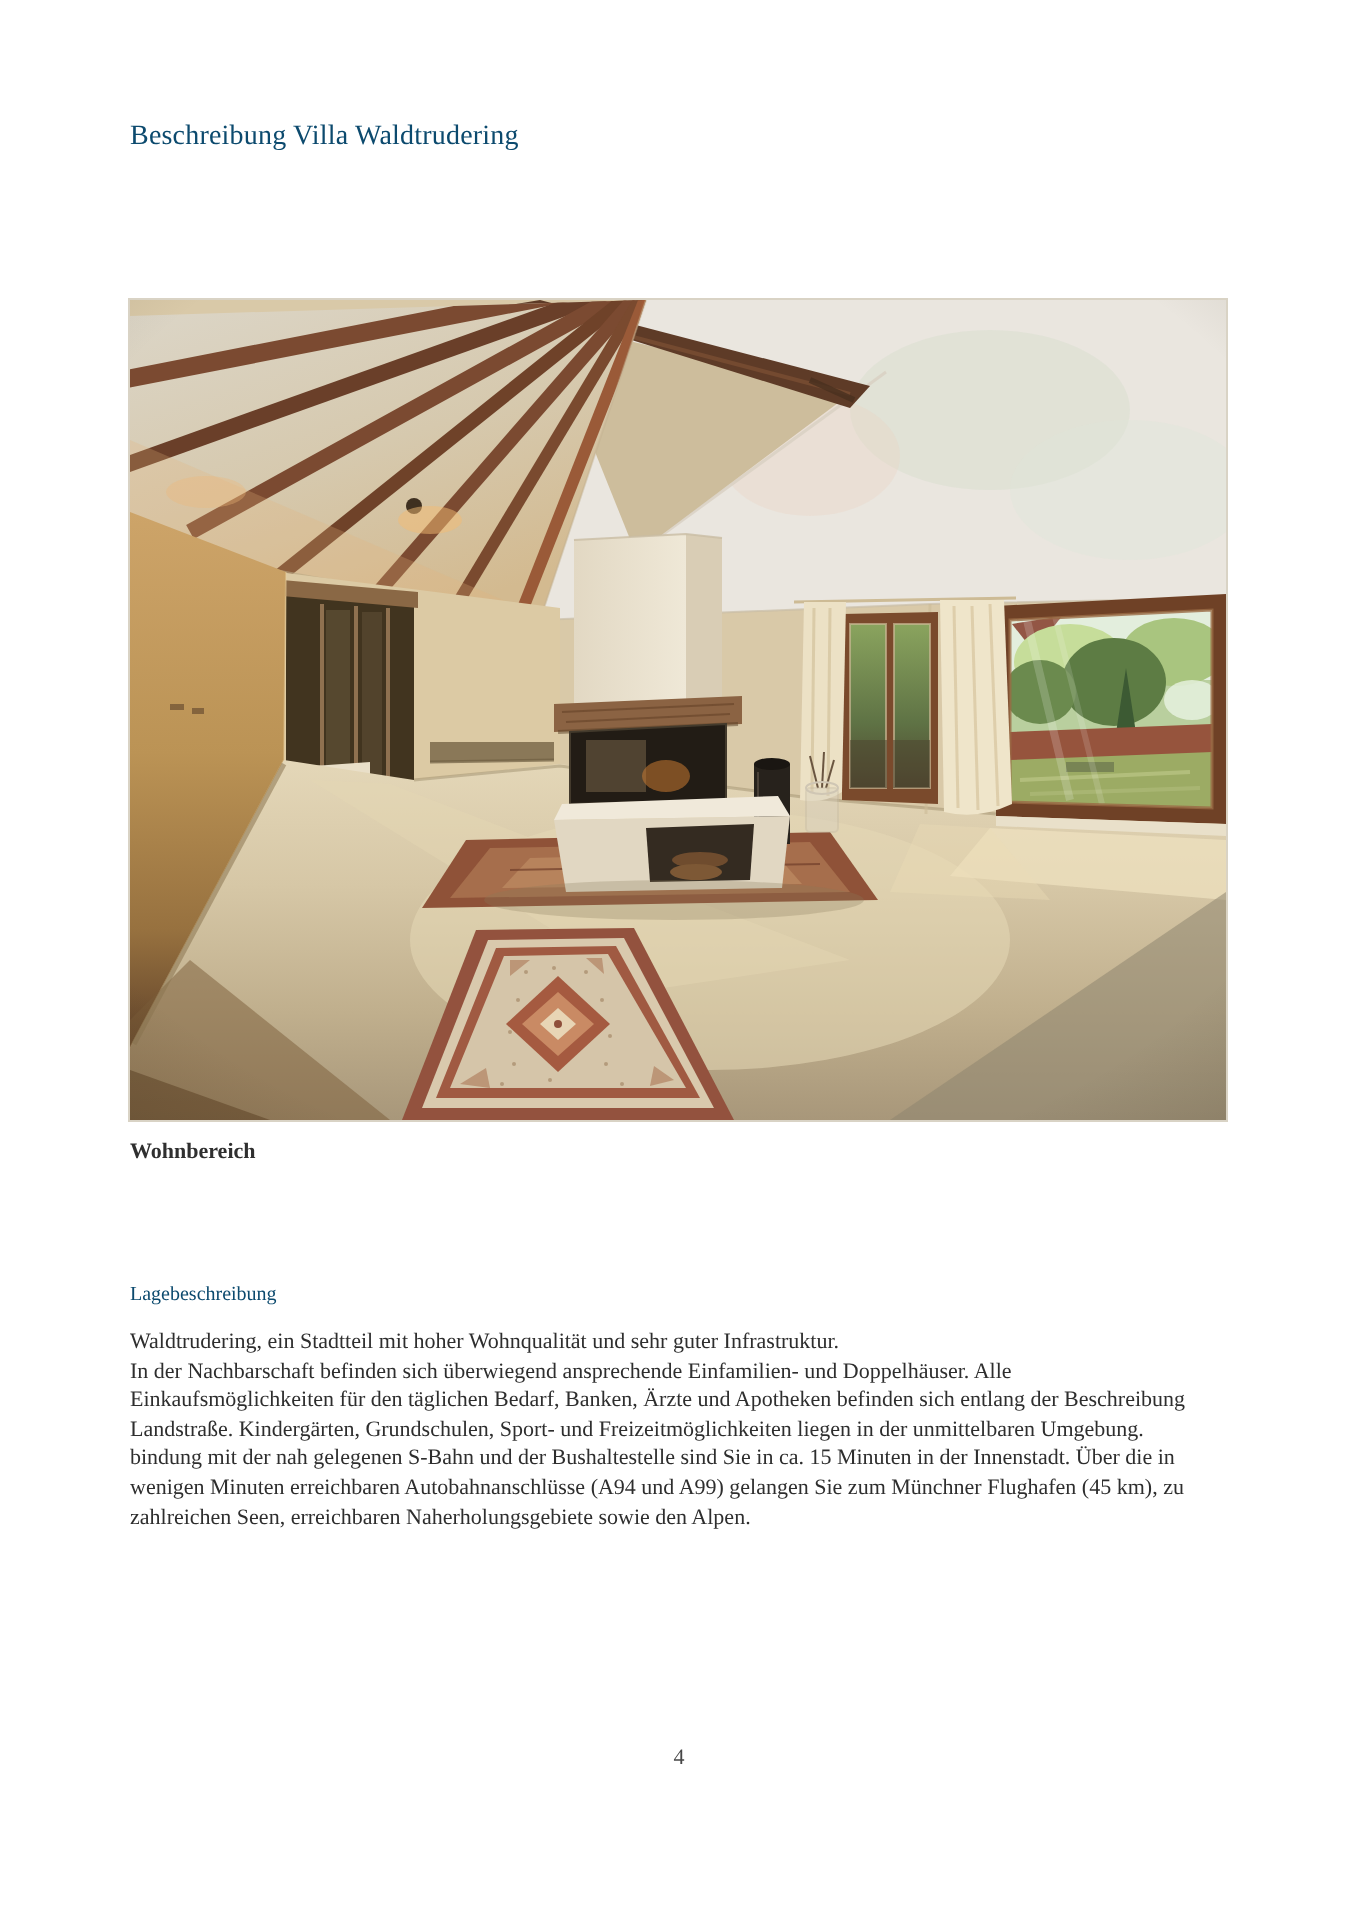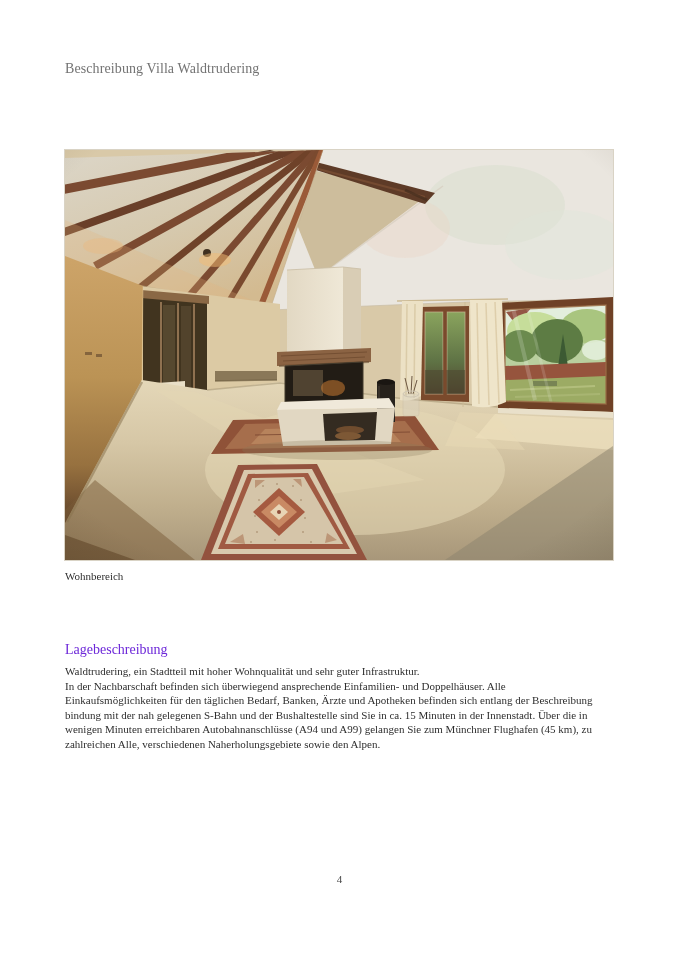--- a/index.html
+++ b/index.html
@@ -2,33 +2,33 @@
 <html><head>
 <meta charset="utf-8">
 <style>
   html,body { margin:0; padding:0; background:#ffffff; }
   .page {
     position:relative; width:679px; height:960px; background:#ffffff;
     font-family:"Liberation Serif", serif; color:#2f2f2f; overflow:hidden;
   }
   .title {
     position:absolute; left:65px; top:61px; margin:0;
-    font-size:14px; font-weight:normal; color:#737373; letter-spacing:.1px;
+    font-size:14px; font-weight:normal; color:#0c4a6e; letter-spacing:.1px;
   }
   .photo {
     position:absolute; left:65px; top:150px; width:548px; height:410px; margin:0;
     outline:1px solid #d9d3c5;
   }
   .photo svg { display:block; }
   .caption {
-    position:absolute; left:65px; top:570px; font-size:11px; color:#2f2f2f;
+    position:absolute; left:65px; top:570px; font-size:11px; color:#2f2f2f;font-weight:bold;
   }
   .heading {
     position:absolute; left:65px; top:642px; margin:0;
-    font-size:14px; font-weight:normal; color:#6d28d9;
+    font-size:10px; font-weight:normal; color:#0c4a6e;
   }
   .bodytext {
     position:absolute; left:65px; top:664px; width:560px;
     font-size:11px; line-height:14.6px; color:#2e2e2e;
   }
   .pagenum {
     position:absolute; left:0; top:873px; width:679px; text-align:center;
     font-size:11px; color:#474747;
   }
 </style>
@@ -278,20 +278,21 @@
   </figure>
 
   <figcaption class="caption">Wohnbereich</figcaption>
 
   <h2 class="heading">Lagebeschreibung</h2>
 
   <div class="bodytext">
     <div>Waldtrudering, ein Stadtteil mit hoher Wohnqualität und sehr guter Infrastruktur.</div>
     <div>In der Nachbarschaft befinden sich überwiegend ansprechende Einfamilien- und Doppelhäuser. Alle</div>
     <div>Einkaufsmöglichkeiten für den täglichen Bedarf, Banken, Ärzte und Apotheken befinden sich entlang der Beschreibung</div>
+    <div>Landstraße. Kindergärten, Grundschulen, Sport- und Freizeitmöglichkeiten liegen in der unmittelbaren Umgebung.</div>
     <div>bindung mit der nah gelegenen S-Bahn und der Bushaltestelle sind Sie in ca. 15 Minuten in der Innenstadt. Über die in</div>
     <div>wenigen Minuten erreichbaren Autobahnanschlüsse (A94 und A99) gelangen Sie zum Münchner Flughafen (45 km), zu</div>
-    <div>zahlreichen Alle, verschiedenen Naherholungsgebiete sowie den Alpen.</div>
+    <div>zahlreichen Seen, erreichbaren Naherholungsgebiete sowie den Alpen.</div>
   </div>
 
   <div class="pagenum">4</div>
 
 </div>
 
 </body></html>

